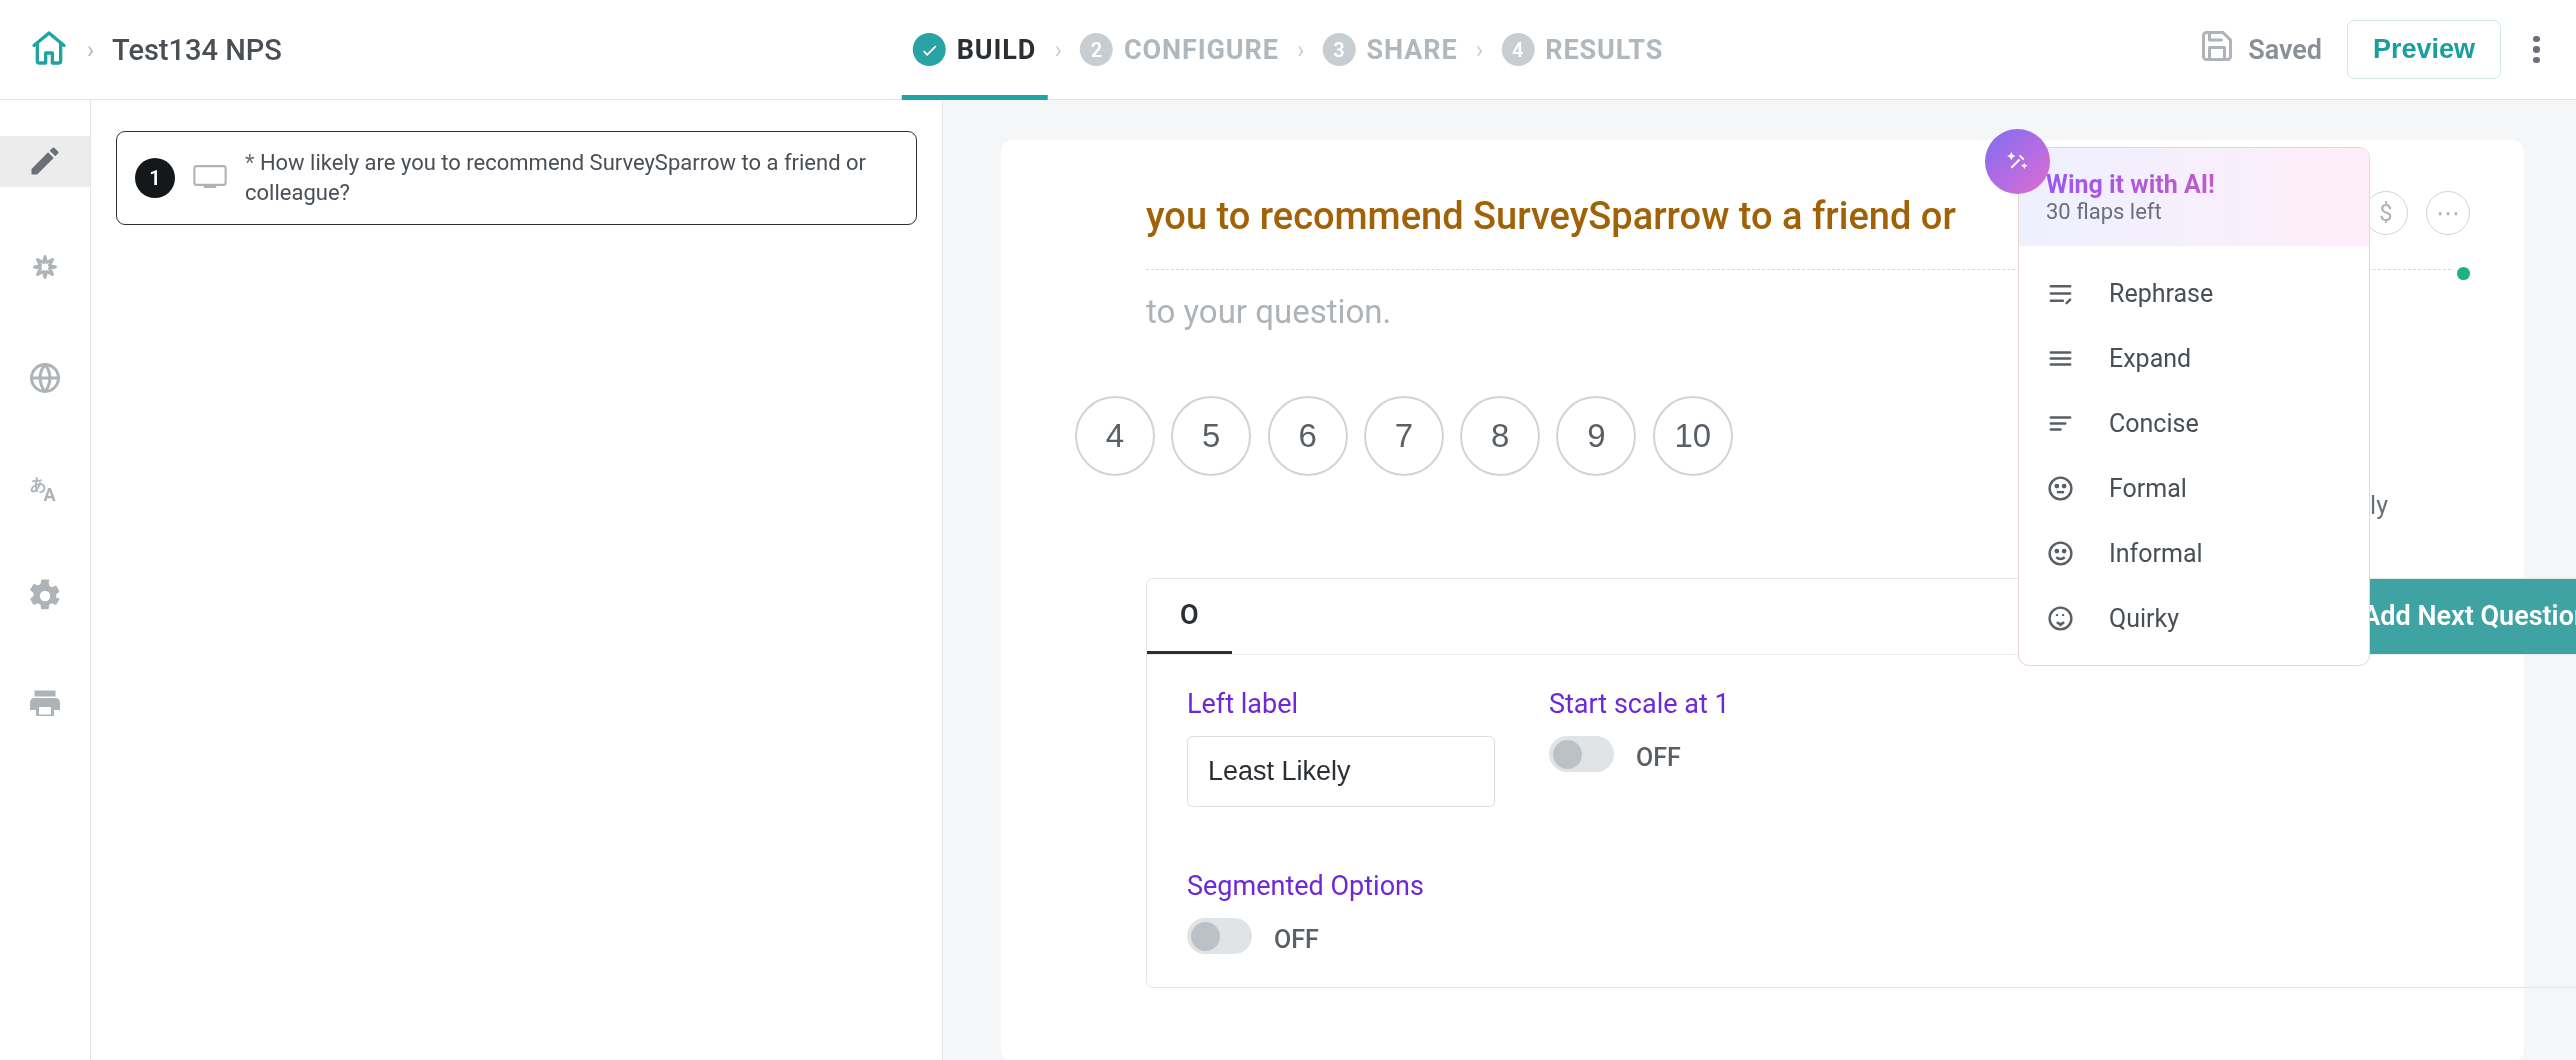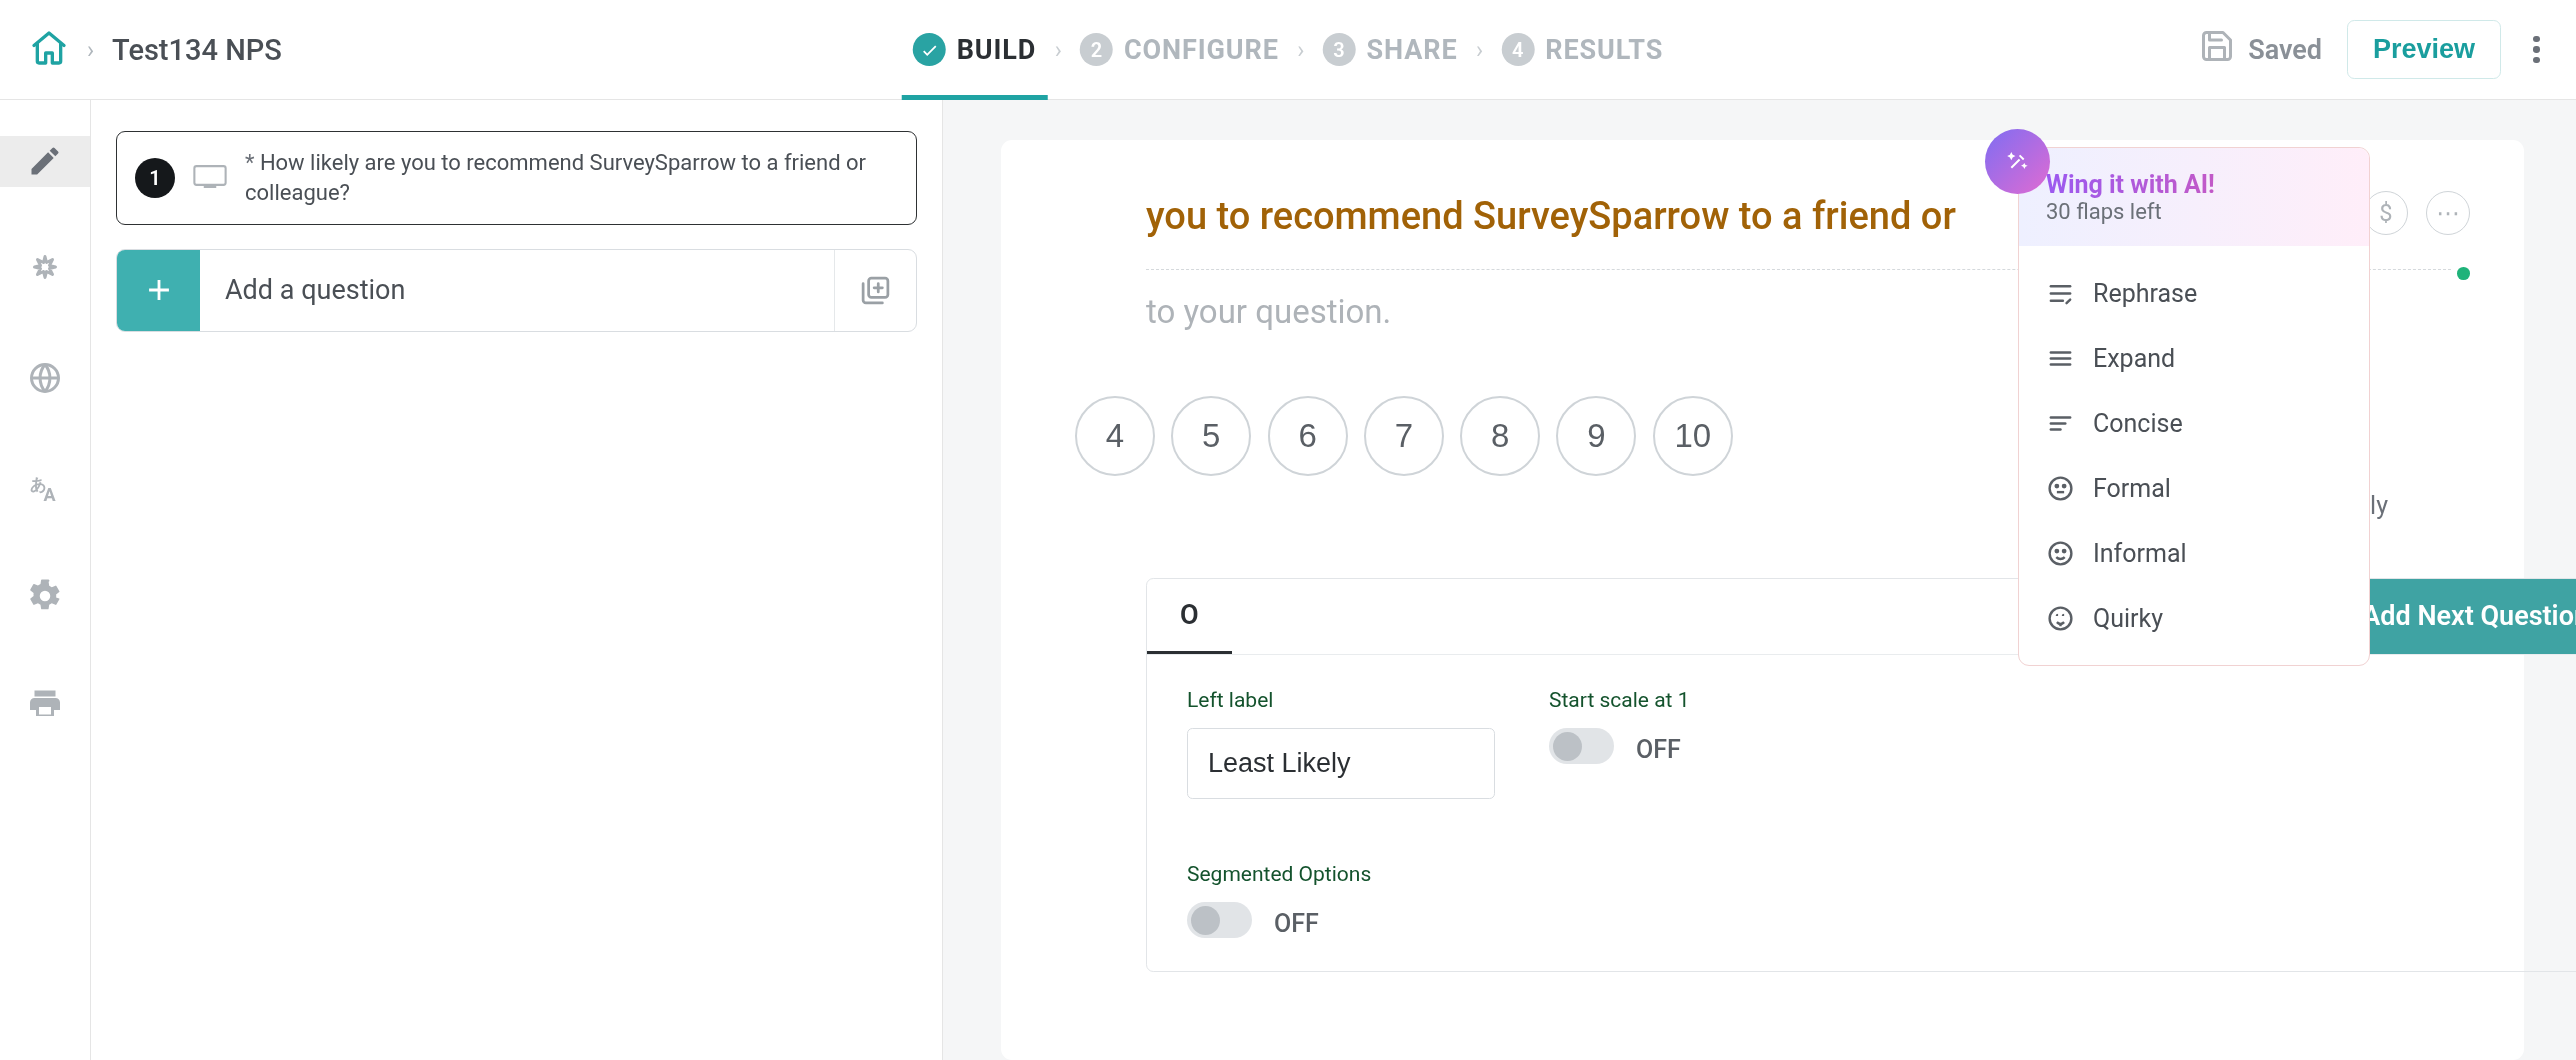--- a/index.html
+++ b/index.html
@@ -171,21 +171,21 @@
     .tab.active { color:#2b2f33; border-bottom: 3.6px solid #2b2f33; }
     .spacer { flex:1; }
     .add-next {
       background:#3fa3a3; color:#fff; font-size:27px; font-weight:600;
       padding: 0 33px; display:flex; align-items:center;
       border-radius: 0 7.3px 0 0;
     }
 
     .options-body { padding: 33px 40px; display:flex; gap:54px; flex-wrap:wrap; }
     .field { display:flex; flex-direction:column; gap:16.3px; }
-    .field-label { font-size:21px; color:#14532d; }
+    .field-label { font-size:27px; color:#6d28d9; }
     .field-input {
       width: 308px; height:71px; border:0.9px solid #d9dde1; border-radius:5.4px;
       padding: 0 20px; font-size:27px; color:#2b2f33;
     }
     .toggle-row { display:flex; align-items:flex-end; gap:22px; }
     .toggle {
       width:65px; height:36px; border-radius:18px; background:#e1e4e7; position:relative;
     }
     .toggle .knob {
       width:29px; height:29px; border-radius:50%; background:#bcc1c6;
@@ -222,21 +222,21 @@
       border-radius: 11px 11px 0 0;
     }
     .ai-title {
       font-size: 25px; font-weight:700;
       background: linear-gradient(90deg,#9b59f0,#e05aa8);
       -webkit-background-clip: text; background-clip: text; color: transparent;
     }
     .ai-sub { font-size:22px; color:#6b7078; }
     .ai-list { padding: 14.5px 9px; }
     .ai-item {
-      display:flex; align-items:center; gap:18px;
+      display:flex; align-items:center; gap:34px;
       padding: 18px 18px; font-size:25px; color:#4a4f55;
       border-radius:7.3px;
     }
     .ai-item svg { width:29px; height:29px; flex-shrink:0; }
   </style>
 </head>
 <body>
 
 <div class="header">
   <div class="header-left">
@@ -340,35 +340,20 @@
         <svg viewBox="0 0 32 24" fill="none" stroke="#aeb3b8" stroke-width="2">
             <rect x="1" y="3" width="30" height="18" rx="2"></rect>
             <line x1="10" y1="23" x2="22" y2="23"></line>
           </svg>
       </span>
       <div class="q-text">
         <span class="req">*</span><span>How likely are you to recommend SurveySparrow to a friend or colleague?</span>
       </div>
     </div>
 
-    <div class="add-q">
-      <div class="add-q-left">
-        <svg viewBox="0 0 24 24">
-            <path d="M19 13h-6v6h-2v-6H5v-2h6V5h2v6h6z"></path>
-          </svg>
-      </div>
-      <div class="add-q-mid">Add a question</div>
-      <div class="add-q-right">
-        <svg viewBox="0 0 24 24" fill="none" stroke="#9aa0a5" stroke-width="2" stroke-linecap="round" stroke-linejoin="round">
-            <rect x="7" y="3" width="14" height="14" rx="2"></rect>
-            <path d="M14 7v6M11 10h6"></path>
-            <path d="M3 7v12a2 2 0 0 0 2 2h12"></path>
-          </svg>
-      </div>
-    </div>
   </div>
 
   <div class="canvas">
     <div class="preview-card">
       <div class="top-icons">
         <span class="circle-icon">
           <svg viewBox="0 0 24 24" width="25" height="25" fill="none" stroke="#c3c8cc" stroke-width="2">
               <circle cx="12" cy="12" r="9"></circle>
               <circle cx="9" cy="10" r="1" fill="#c3c8cc"></circle>
               <circle cx="15" cy="10" r="1" fill="#c3c8cc"></circle>

